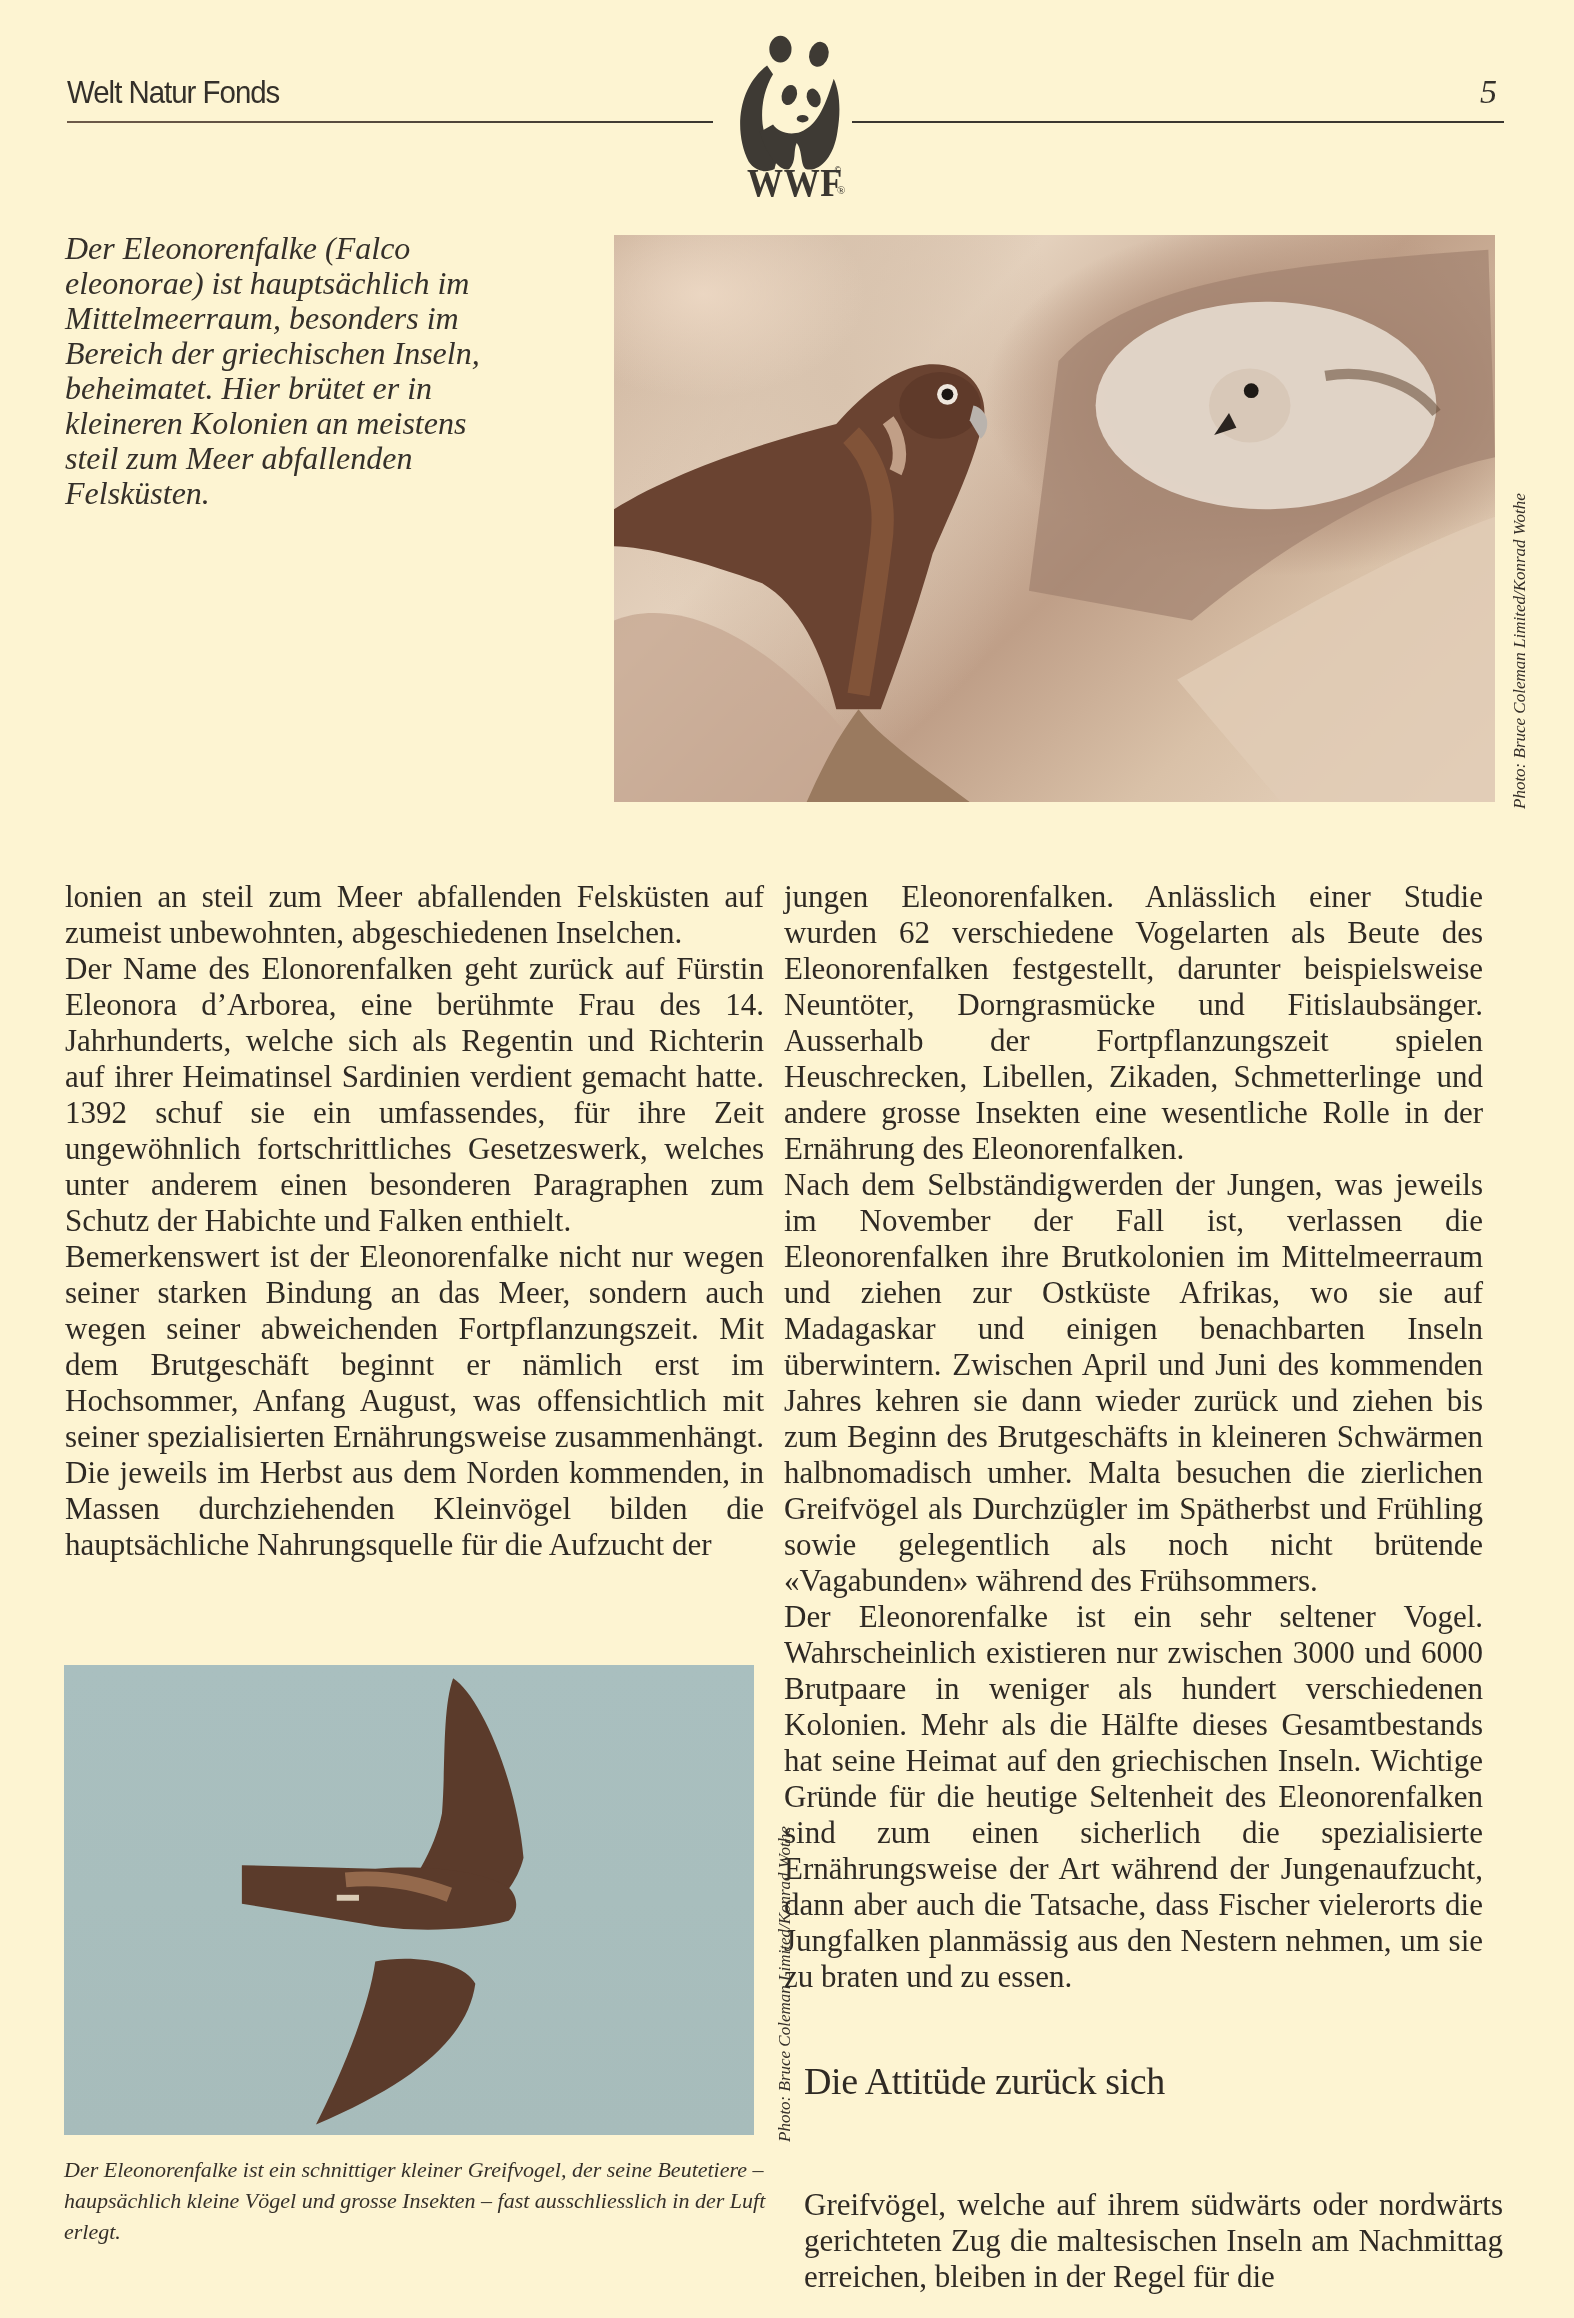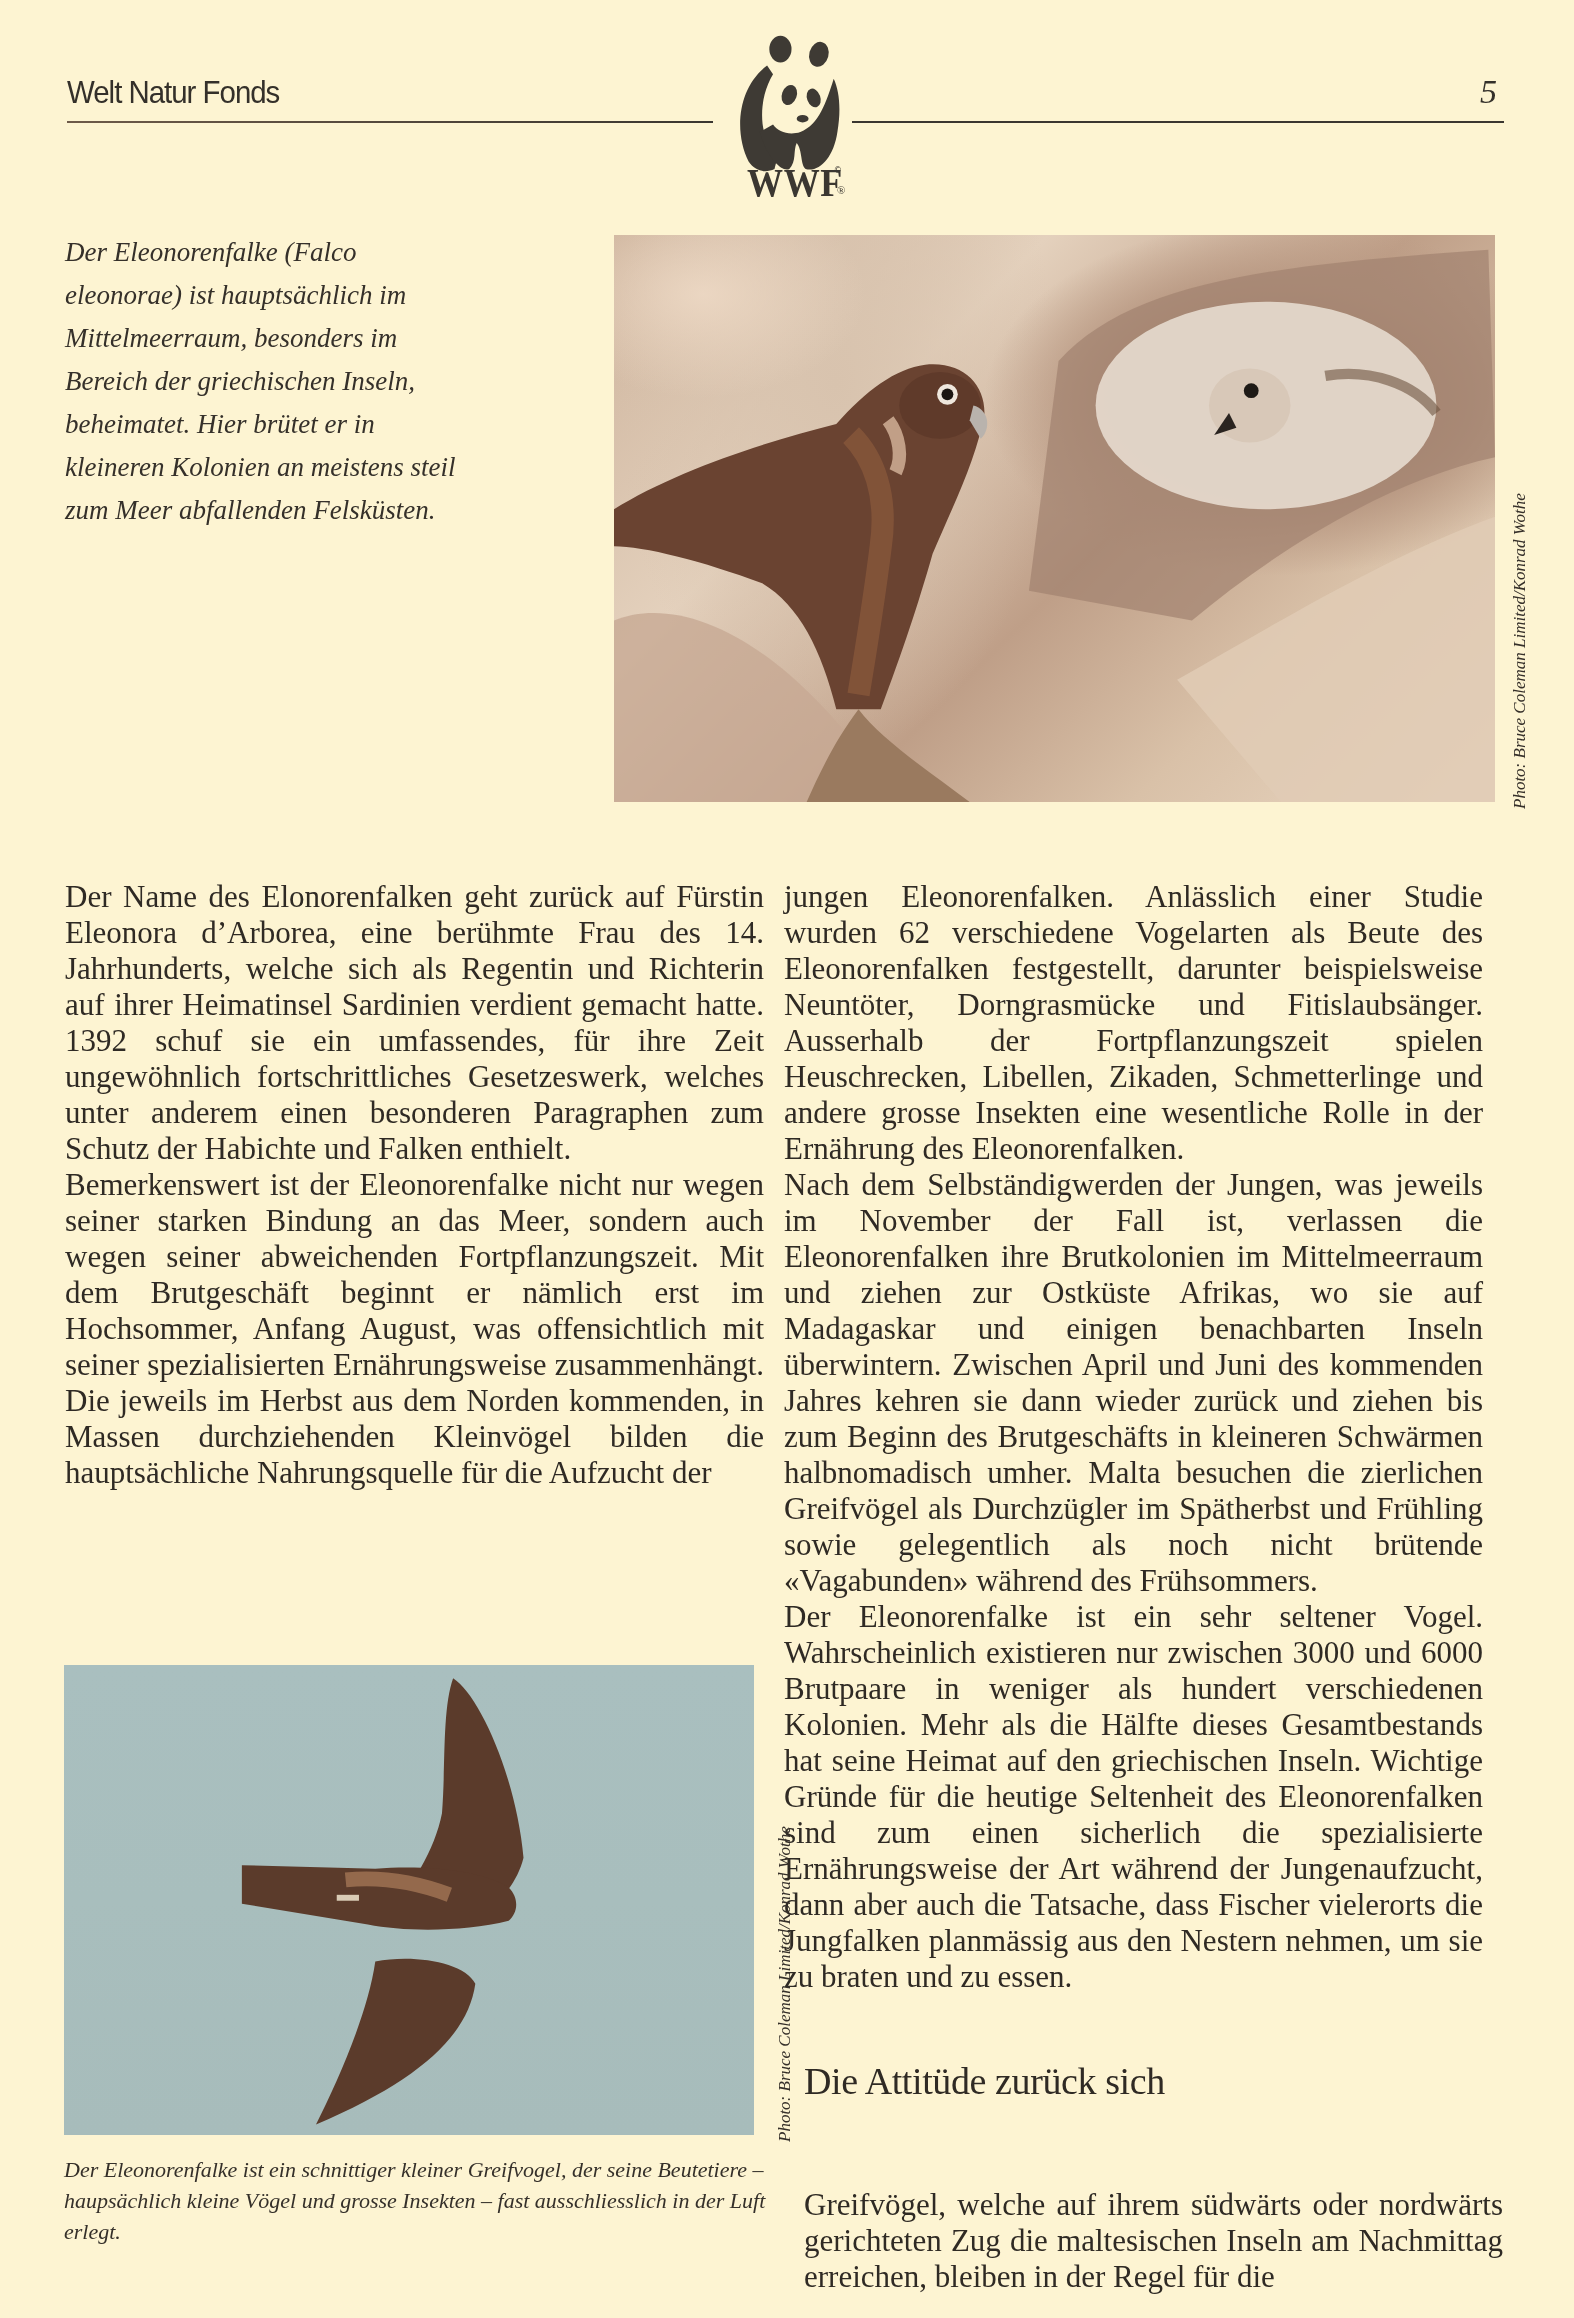--- a/index.html
+++ b/index.html
@@ -28,21 +28,21 @@
   .logo { left: 715px; top: 21px; width: 156px; height: 185px; }
   .logo svg { width: 100%; height: 100%; }
   .wwf-text {
     left: 747px; top: 159px; font-size: 40px; font-weight: bold; letter-spacing: 0.7px;
     color: #3b3731; transform: scaleX(0.9); transform-origin: left top;
   }
   .reg { left: 837px; top: 184px; font-size: 11px; color: #3b3731; }
 
   
   .caption {
-    font-style: italic; font-size: 27px; line-height: 43px; color: #35302a;
+    font-style: italic; font-size: 32px; line-height: 35px; color: #35302a;
   }
   .cap-top { left: 65px; top: 231px; width: 415px; }
   .cap-bottom { left: 64px; top: 2154px; width: 711px; line-height: 31px; font-size: 22px; }
 
   
   .photo { overflow: hidden; }
   .photo-top {
     left: 614px; top: 235px; width: 881px; height: 567px;
     background:
       radial-gradient(ellipse 163px 104px at 89px 59px, rgba(240,220,200,0.8), transparent),
@@ -121,20 +121,21 @@
     <circle cx="450" cy="215" r="14" fill="#efe7dd"></circle>
     <circle cx="450" cy="215" r="8" fill="#1c1612"></circle>
     <path d="M485 230 C 505 235, 510 260, 495 275 L 480 250 Z" fill="#b9b3ad"></path>
     <path d="M370 250 C 385 270, 390 300, 380 320" stroke="#d7b79d" stroke-width="18" fill="none" opacity="0.8"></path>
     <path d="M330 640 C 360 680, 420 720, 480 765 L 260 765 C 280 720, 300 680, 330 640 Z" fill="#9a7a5f"></path>
   </svg>
 </div>
 <div class="abs credit credit-top">Photo: Bruce Coleman Limited/Konrad Wothe</div>
 
 <div class="abs col col-left">
+  <p>lonien an steil zum Meer abfallenden Felsküsten auf zumeist unbewohnten, abgeschiedenen Inselchen.</p>
   <p>Der Name des Elonorenfalken geht zurück auf Fürstin Eleonora d’Arborea, eine berühmte Frau des 14. Jahrhunderts, welche sich als Regentin und Richterin auf ihrer Heimatinsel Sardinien verdient gemacht hatte. 1392 schuf sie ein umfassendes, für ihre Zeit ungewöhnlich fortschrittliches Gesetzeswerk, welches unter anderem einen besonderen Paragraphen zum Schutz der Habichte und Falken enthielt.</p>
   <p>Bemerkenswert ist der Eleonorenfalke nicht nur wegen seiner starken Bindung an das Meer, sondern auch wegen seiner abweichenden Fortpflanzungszeit. Mit dem Brutgeschäft beginnt er nämlich erst im Hochsommer, Anfang August, was offensichtlich mit seiner spezialisierten Ernährungsweise zusammenhängt. Die jeweils im Herbst aus dem Norden kommenden, in Massen durchziehenden Kleinvögel bilden die hauptsächliche Nahrungsquelle für die Aufzucht der</p>
 </div>
 
 <div class="abs col col-right">
   <p>jungen Eleonorenfalken. Anlässlich einer Studie wurden 62 verschiedene Vogelarten als Beute des Eleonorenfalken festgestellt, darunter beispielsweise Neuntöter, Dorngrasmücke und Fitislaubsänger. Ausserhalb der Fortpflanzungszeit spielen Heuschrecken, Libellen, Zikaden, Schmetterlinge und andere grosse Insekten eine wesentliche Rolle in der Ernährung des Eleonorenfalken.</p>
   <p>Nach dem Selbständigwerden der Jungen, was jeweils im November der Fall ist, verlassen die Eleonorenfalken ihre Brutkolonien im Mittelmeerraum und ziehen zur Ostküste Afrikas, wo sie auf Madagaskar und einigen benachbarten Inseln überwintern. Zwischen April und Juni des kommenden Jahres kehren sie dann wieder zurück und ziehen bis zum Beginn des Brutgeschäfts in kleineren Schwärmen halbnomadisch umher. Malta besuchen die zierlichen Greifvögel als Durchzügler im Spätherbst und Frühling sowie gelegentlich als noch nicht brütende «Vagabunden» während des Frühsommers.</p>
   <p>Der Eleonorenfalke ist ein sehr seltener Vogel. Wahrscheinlich existieren nur zwischen 3000 und 6000 Brutpaare in weniger als hundert verschiedenen Kolonien. Mehr als die Hälfte dieses Gesamtbestands hat seine Heimat auf den griechischen Inseln. Wichtige Gründe für die heutige Seltenheit des Eleonorenfalken sind zum einen sicherlich die spezialisierte Ernährungsweise der Art während der Jungenaufzucht, dann aber auch die Tatsache, dass Fischer vielerorts die Jungfalken planmässig aus den Nestern nehmen, um sie zu braten und zu essen.</p>
 </div>
 

